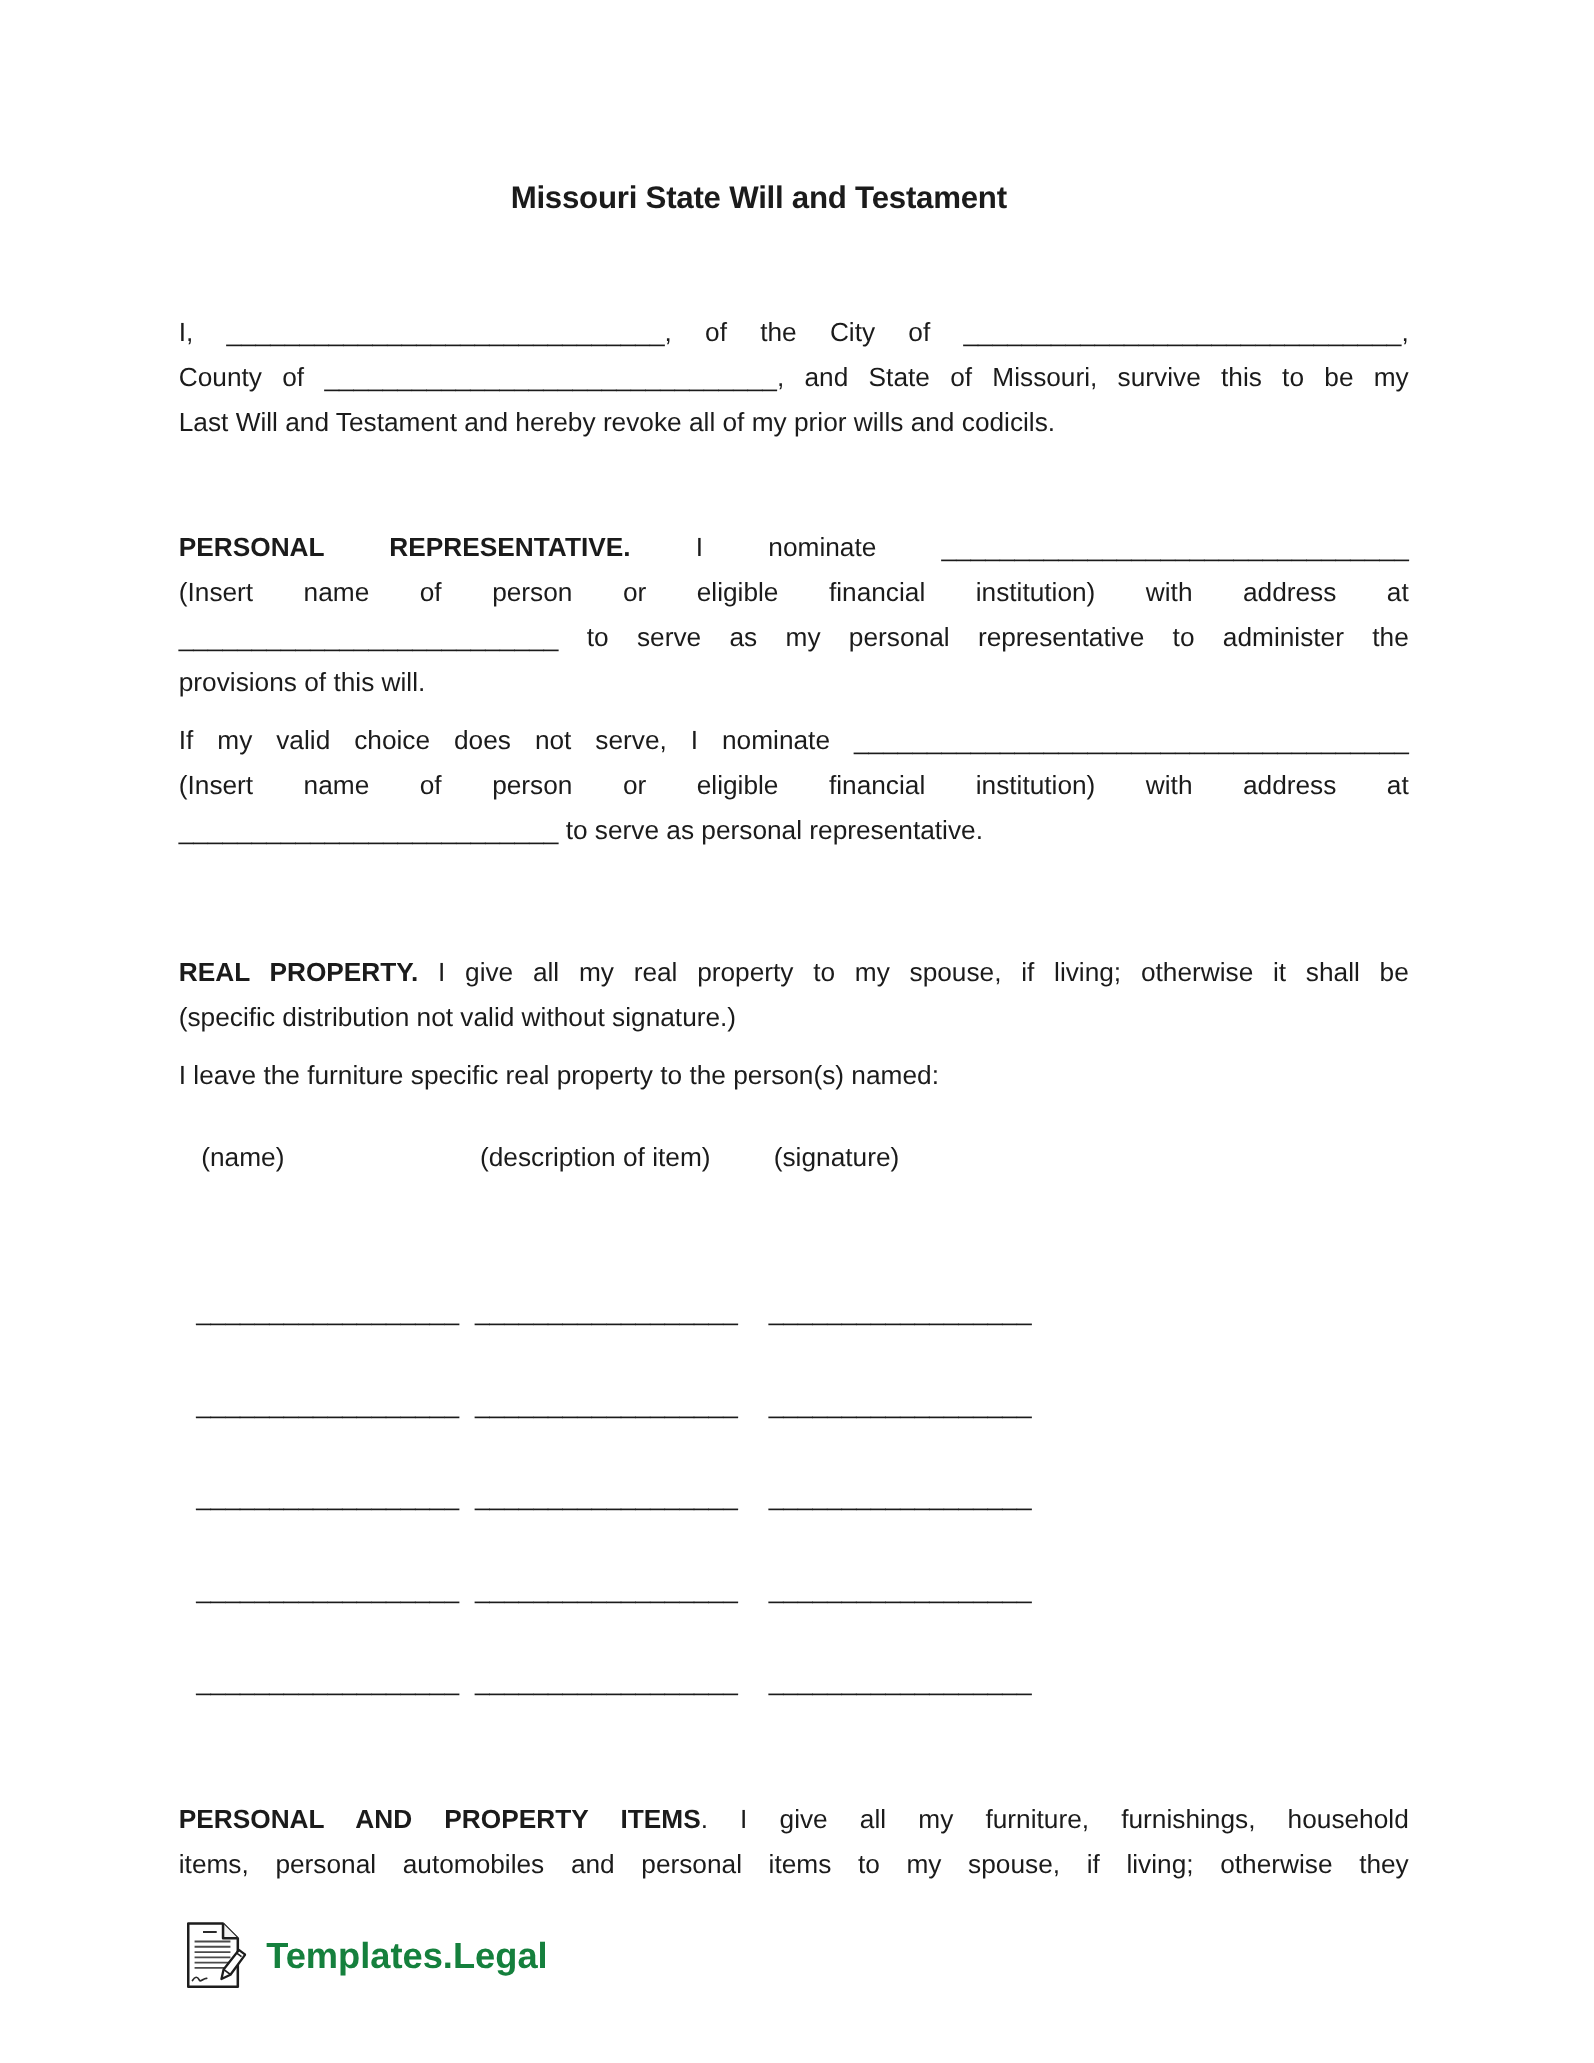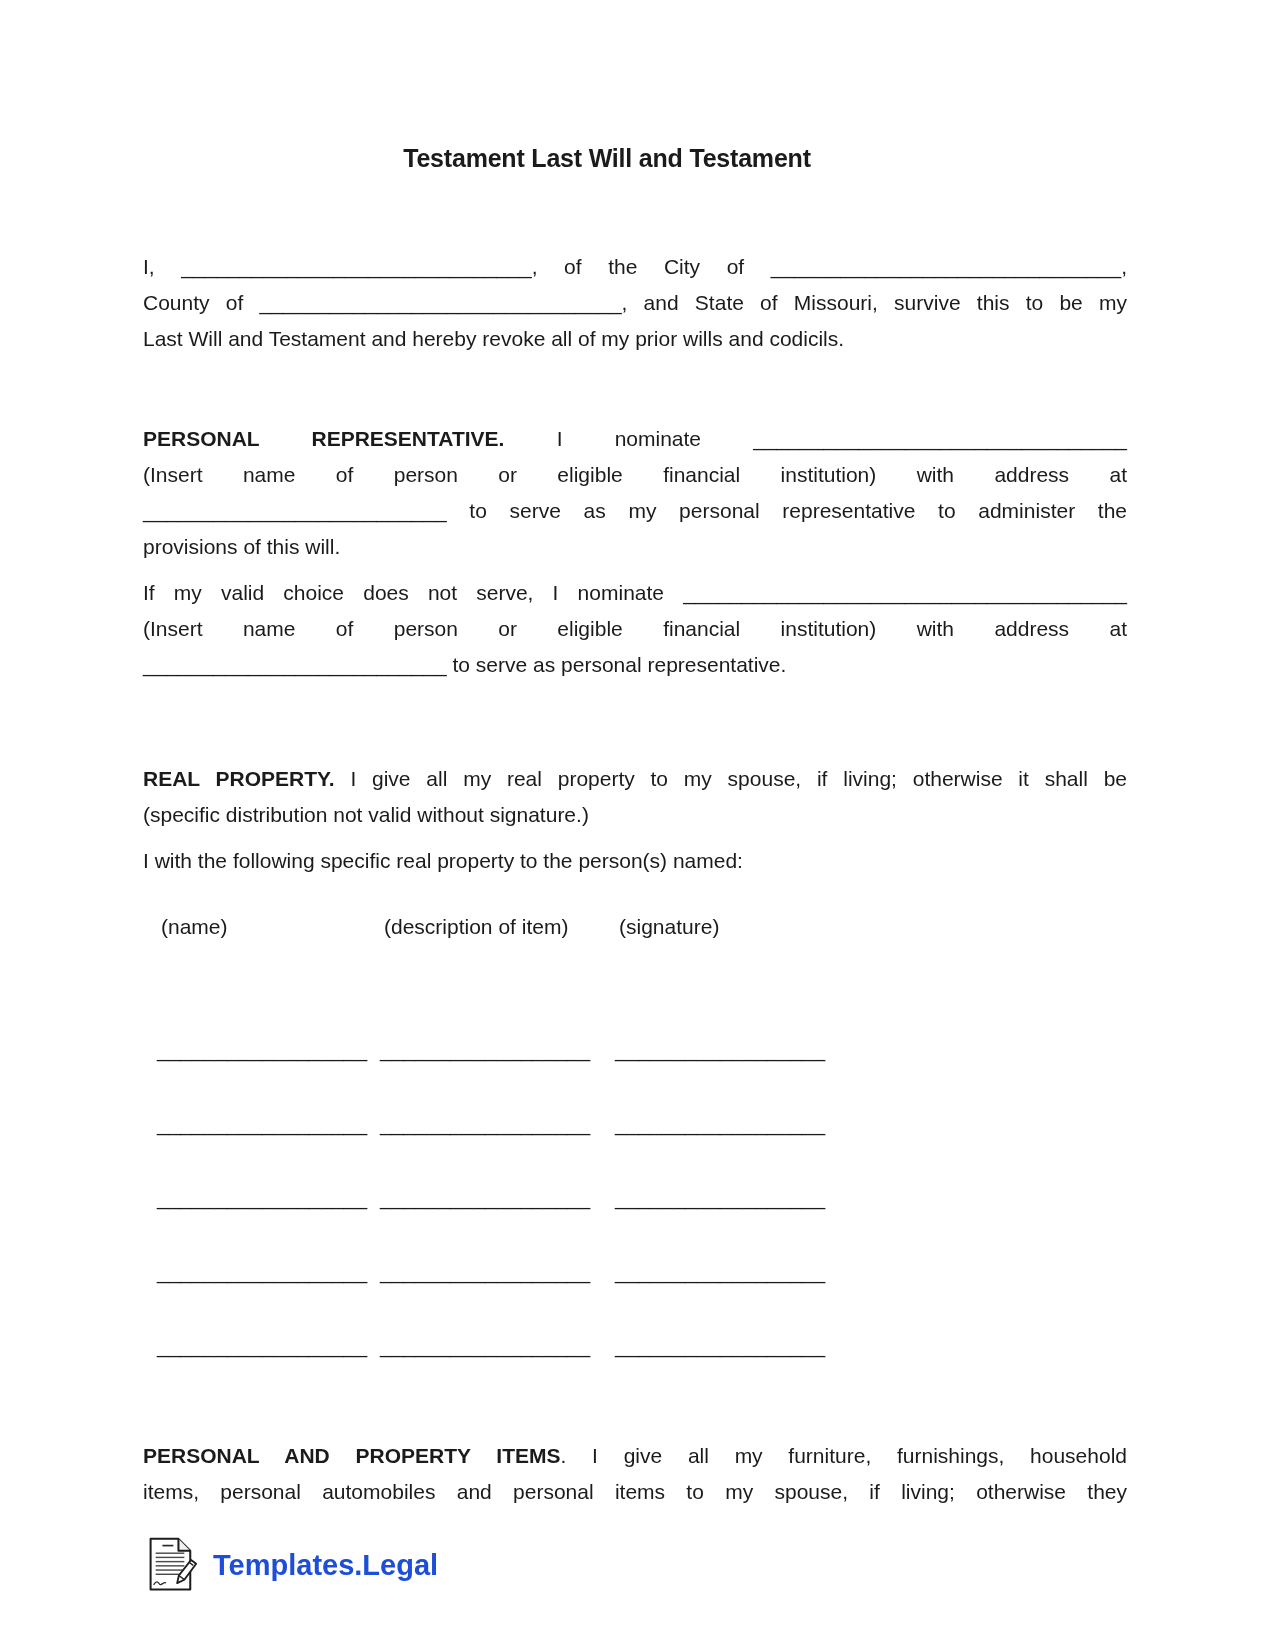--- a/index.html
+++ b/index.html
@@ -55,31 +55,31 @@
     margin-top:25px;
     display:flex;
     align-items:center;
   }
   .logo-icon{flex:none;width:54px;height:60px;}
   .brand{
     margin-left:16px;
     font-weight:bold;
     font-size:29px;
     letter-spacing:0px;
-    color:#1d4ed8;
+    color:#15803d;
     line-height:60px;
   }
 </style>
 </head>
 <body>
 
 <div class="page">
   <div class="content">
 
-    <div class="doc-title">Testament Last Will and Testament</div>
+    <div class="doc-title">Missouri State Will and Testament</div>
 
     <div class="opening">
       <div class="jline"><span>I,</span> <span class="blank">______________________________</span><span>, of the City of</span> <span class="blank">______________________________</span><span>,</span></div>
       <div class="jline"><span>County of</span> <span class="blank">_______________________________</span><span>, and State of Missouri, survive this to be my</span></div>
       <div class="lline">Last Will and Testament and hereby revoke all of my prior wills and codicils.</div>
     </div>
 
     <div class="pr-p1">
       <div class="jline"><b class="hd">PERSONAL REPRESENTATIVE.</b> <span>I nominate</span> <span class="blank">________________________________</span></div>
       <div class="jline">(Insert name of person or eligible financial institution) with address at</div>
@@ -91,21 +91,21 @@
       <div class="jline"><span>If my valid choice does not serve, I nominate</span> <span class="blank">______________________________________</span></div>
       <div class="jline">(Insert name of person or eligible financial institution) with address at</div>
       <div class="lline"><span class="blank">__________________________</span> <span>to serve as personal representative.</span></div>
     </div>
 
     <div class="rp-p1">
       <div class="jline"><b class="hd">REAL PROPERTY.</b> <span>I give all my real property to my spouse, if living; otherwise it shall be</span></div>
       <div class="lline">(specific distribution not valid without signature.)</div>
     </div>
 
-    <div class="rp-p2 lline">I with the following specific real property to the person(s) named:</div>
+    <div class="rp-p2 lline">I leave the furniture specific real property to the person(s) named:</div>
 
     <div class="tbl-header">
       <span class="c1">(name)</span>
         <span class="g1"></span>
         <span class="c2">(description of item)</span>
         <span class="g2"></span>
         <span class="c3">(signature)</span>
     </div>
 
     <div class="trow first">

